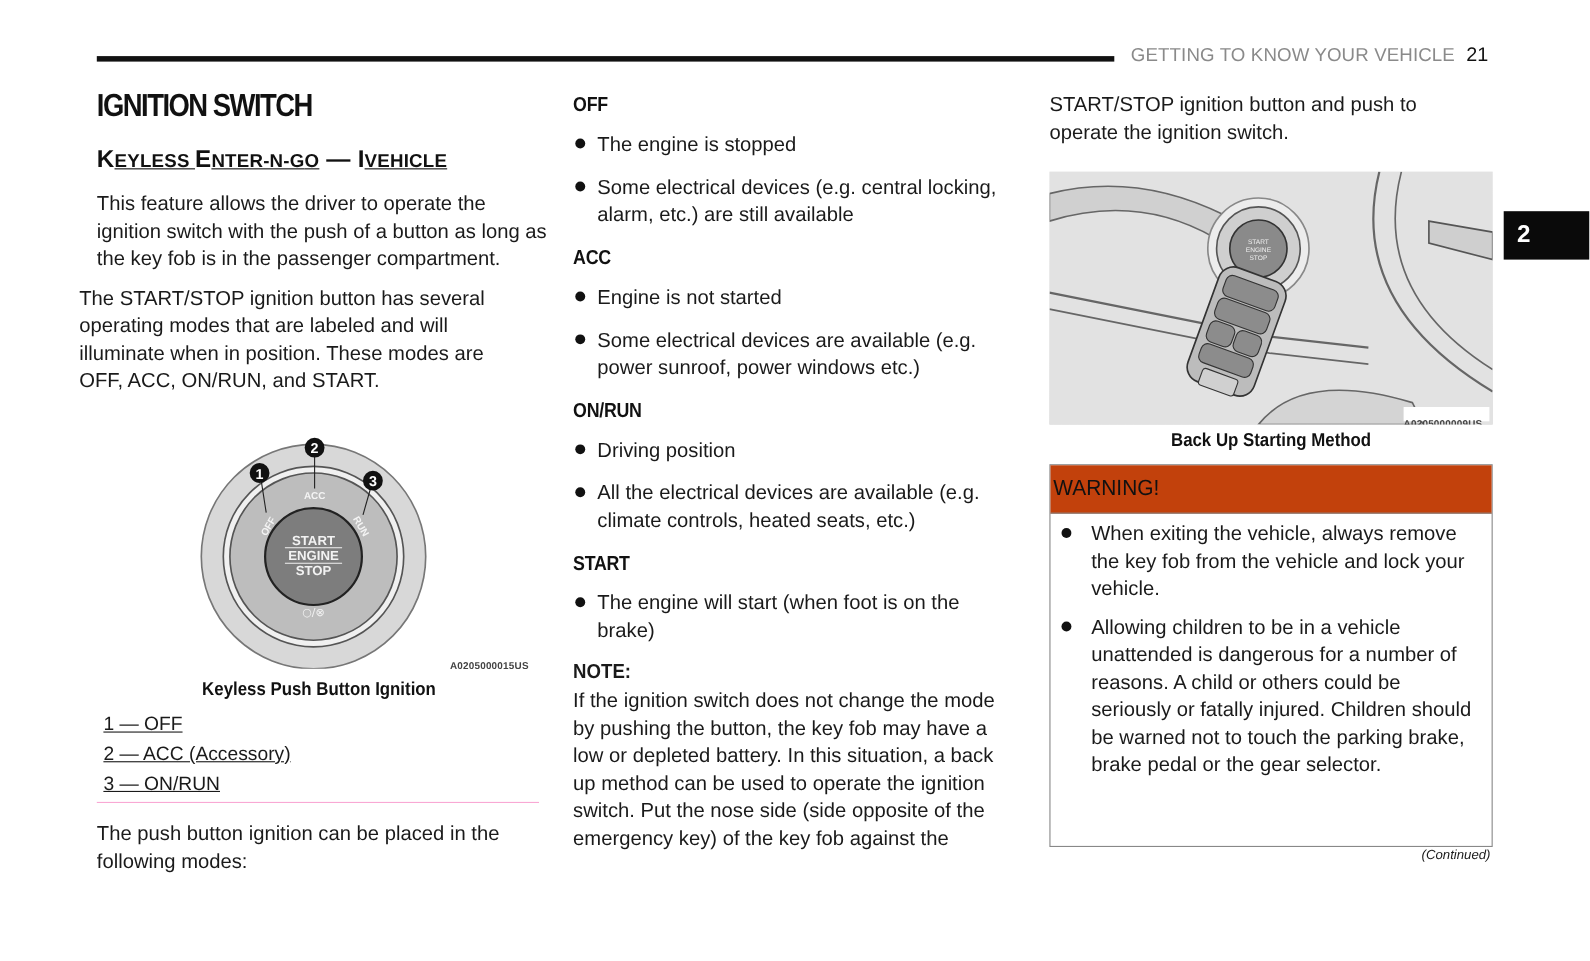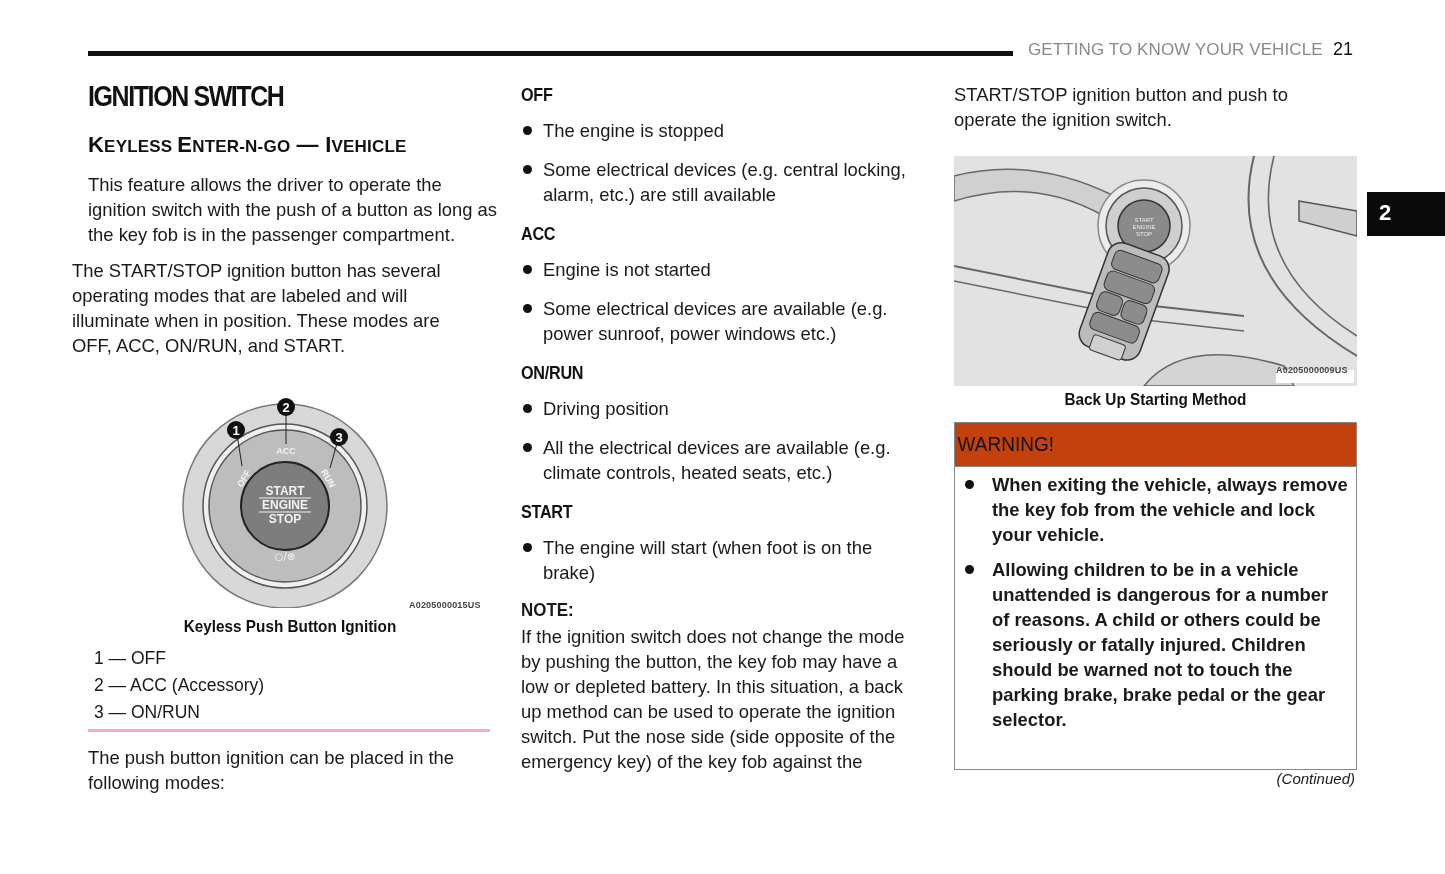--- a/index.html
+++ b/index.html
@@ -10,50 +10,50 @@
     .top-rule { position: absolute; left: 88px; top: 51px; width: 925px; height: 5px; background: #111; }
     .running-head { position: absolute; left: 1028px; top: 40px; font-size: 17px; color: #8a8a8a; letter-spacing: 0.1px; }
     .page-num { position: absolute; left: 1333px; top: 39px; font-size: 18px; color: #111; }
     .chapter-tab { position: absolute; left: 1367px; top: 192px; width: 78px; height: 44px; background: #0a0a0a; color: #fff; font-weight: bold; font-size: 22px; box-sizing: border-box; padding: 8px 0 0 12px; }
 
     .body-text { font-size: 18.4px; line-height: 25px; }
     .p { margin: 0; }
 
     .title { position: absolute; left: 88px; top: 80px; font-family: "Liberation Sans", sans-serif; font-weight: bold; font-size: 29px; letter-spacing: -1.6px; transform: scaleX(0.86); transform-origin: left; color: #111; }
     .subtitle { position: absolute; left: 88px; top: 132px; font-weight: bold; font-size: 22px; color: #111; letter-spacing: 0.2px; }
-    .subtitle .sc { font-size: 17px; }
+    .subtitle .sc { font-size: 17px; text-decoration: underline; }
 
     .c1p1 { position: absolute; left: 88px; top: 172px; width: 410px; }
     .c1p2 { position: absolute; left: 72px; top: 258px; width: 410px; }
 
     .dial { position: absolute; left: 181px; top: 396px; width: 210px; height: 212px; }
     .fig-code { position: absolute; font-size: 9px; font-weight: bold; color: #444; letter-spacing: 0.2px; }
     .fig-caption { position: absolute; font-weight: bold; font-size: 17px; color: #111; transform: scaleX(0.9); transform-origin: center; text-align: center; }
 
-    .legend { position: absolute; left: 88px; top: 645px; width: 402px; border-bottom: 3px solid #f9a8d4; padding-bottom: 3px; }
+    .legend { position: absolute; left: 88px; top: 645px; width: 402px; border-bottom: 1px solid #f9a8d4; padding-bottom: 3px; text-decoration: underline; }
     .legend-item { font-size: 17.5px; line-height: 27px; padding-left: 6px; }
 
     .c1p3 { position: absolute; left: 88px; top: 745px; width: 410px; }
 
     .mode-head { position: absolute; font-size: 18.4px; font-weight: bold; transform: scaleX(0.88); transform-origin: left; letter-spacing: -0.3px; color: #111; }
     .bullet { position: absolute; font-size: 18.4px; line-height: 25px; padding-left: 22px; box-sizing: border-box; }
     .bullet::before { content: ""; position: absolute; left: 2px; top: 8px; width: 9px; height: 9px; border-radius: 50%; background: #111; }
 
     .note-head { position: absolute; left: 521px; top: 599px; font-size: 18.4px; font-weight: bold; transform: scaleX(0.92); transform-origin: left; }
     .note-body { position: absolute; left: 521px; top: 624px; width: 405px; }
 
     .c3p1 { position: absolute; left: 954px; top: 82px; width: 400px; }
     .photo { position: absolute; left: 954px; top: 156px; width: 403px; height: 230px; background: linear-gradient(180deg,#e6e6e6,#d6d6d6); overflow: hidden; }
 
     .warning-box { position: absolute; left: 954px; top: 422px; width: 403px; height: 348px; border: 1px solid #888; box-sizing: border-box; }
     .warning-head { height: 43px; background: #c2410c; border-bottom: 1px solid #888; text-align: left; font-size: 20px; line-height: 43px; color: #111; }
     .warning-head span { display: inline-block; transform: scaleX(0.95); }
     .wb { position: relative; font-size: 18.4px; line-height: 25px; padding-left: 29px; margin: 0 8px 0 8px; }
     .wb::before { content: ""; position: absolute; left: 2px; top: 8px; width: 9px; height: 9px; border-radius: 50%; background: #111; }
-    .continued { position: absolute; left: 1200px; top: 770px; width: 155px; text-align: right; font-style: italic; font-size: 15px; }
+    .continued { position: absolute; left: 1200px; top: 770px; width: 155px; text-align: right; font-style: italic; font-size: 12px; }
   </style>
 </head>
 <body>
 
 <div class="top-rule"></div>
 <div class="running-head">GETTING TO KNOW YOUR VEHICLE</div>
 <div class="page-num">21</div>
 <div class="chapter-tab"><span>2</span></div>
 
 <div class="title">IGNITION SWITCH</div>
@@ -138,24 +138,24 @@
       <rect x="140" y="90" width="64" height="110" rx="14" fill="#bcbcbc" stroke="#333" stroke-width="1.5"></rect>
       <rect x="147" y="98" width="50" height="20" rx="6" fill="#8c8c8c" stroke="#333"></rect>
       <rect x="147" y="120" width="50" height="20" rx="6" fill="#8c8c8c" stroke="#333"></rect>
       <rect x="147" y="142" width="24" height="20" rx="6" fill="#8c8c8c" stroke="#333"></rect>
       <rect x="173" y="142" width="24" height="20" rx="6" fill="#8c8c8c" stroke="#333"></rect>
       <rect x="147" y="164" width="50" height="18" rx="6" fill="#8c8c8c" stroke="#333"></rect>
       <rect x="155" y="186" width="34" height="16" rx="3" fill="#d0d0d0" stroke="#333"></rect>
     </g>
     <rect x="322" y="214" width="78" height="13" fill="#ffffff"></rect>
   </svg>
-  <div class="fig-code" style="left:322px; top:209px; font-size:9px;">A0205000009US</div>
+  <div class="fig-code" style="left:322px; top:224px; font-size:9px;">A0205000009US</div>
 </div>
 <div class="fig-caption" style="left:1004px; top:390px; width:303px;">Back Up Starting Method</div>
 
 <div class="warning-box">
   <div class="warning-head"><span>WARNING!</span></div>
-  <div style="padding-top:5px;font-weight:bold;">
+  <div style="padding-top:5px;">
     <div class="wb" style="margin-bottom:10px;">When exiting the vehicle, always remove the key fob from the vehicle and lock your vehicle.</div>
     <div class="wb">Allowing children to be in a vehicle unattended is dangerous for a number of reasons. A child or others could be seriously or fatally injured. Children should be warned not to touch the parking brake, brake pedal or the gear selector.</div>
   </div>
 </div>
 <div class="continued">(Continued)</div>
 
 </body></html>

